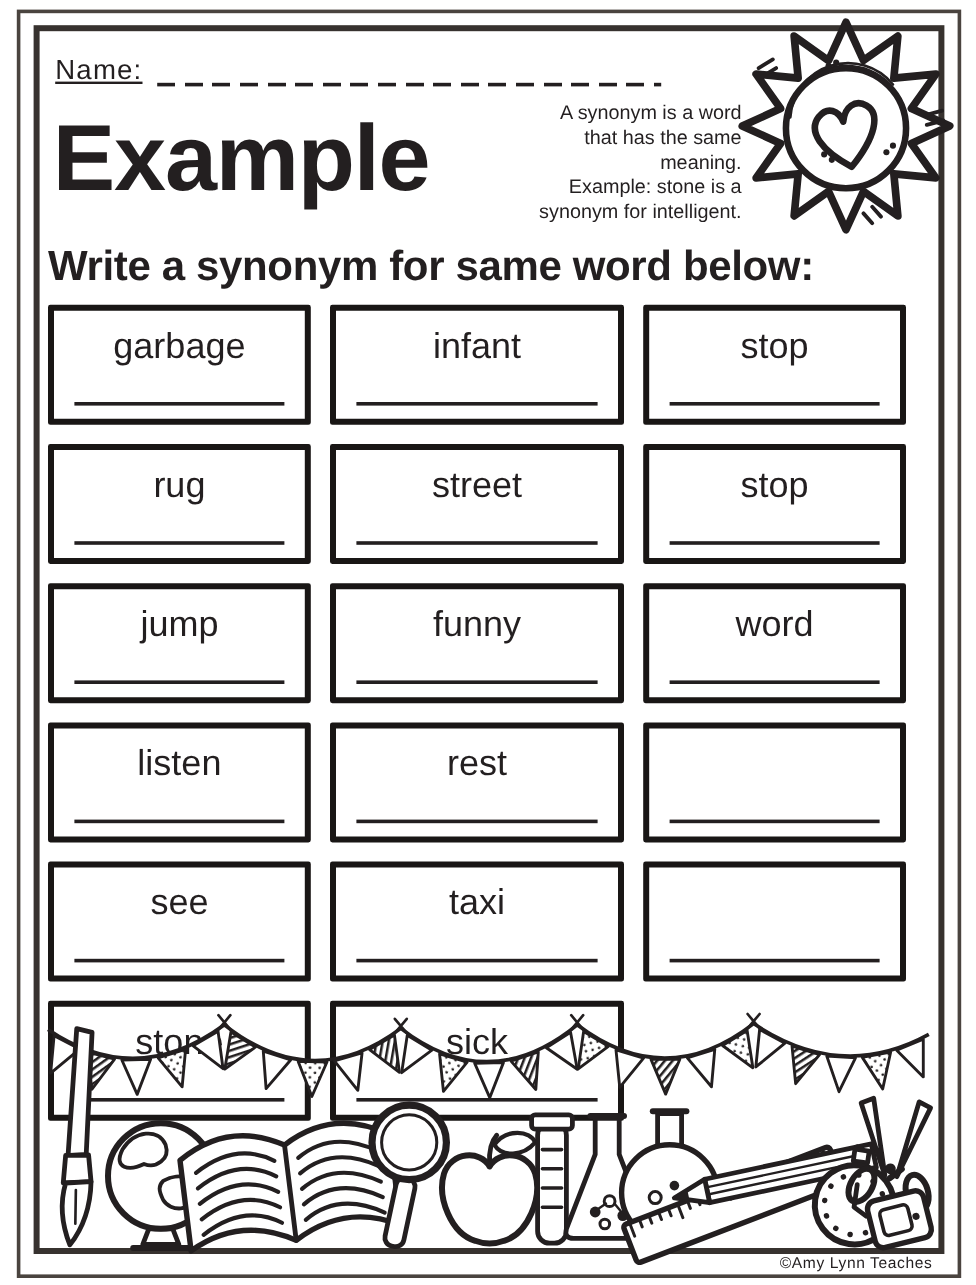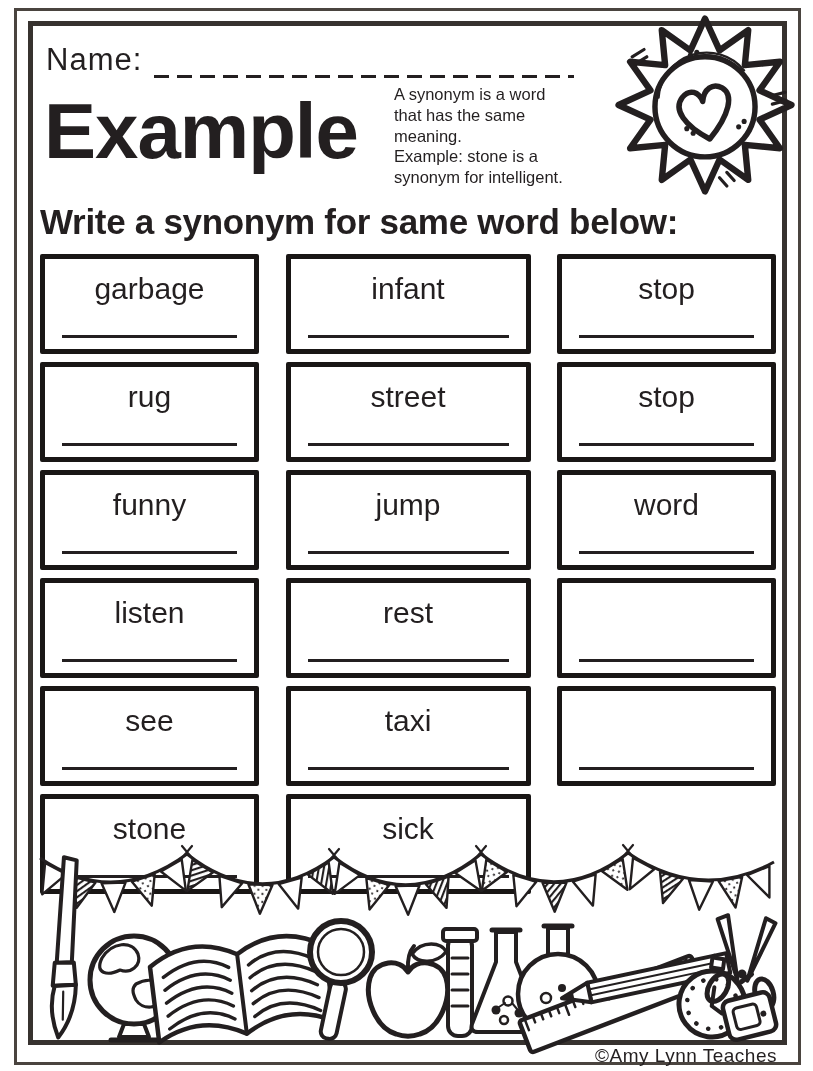--- a/index.html
+++ b/index.html
@@ -2,45 +2,45 @@
 <html><head>
 <meta charset="utf-8">
 <style>
   html,body{margin:0;padding:0;background:#fff;}
   .sheet{position:relative;width:813px;height:1071px;background:#fff;overflow:hidden;
          font-family:"Liberation Sans",sans-serif;color:#231f20;}
   .frame-outer{position:absolute;top:8px;left:14px;right:12px;bottom:6px;border:3.5px solid #4a443f;z-index:0;}
   .frame-inner{position:absolute;top:21px;left:28px;right:26px;bottom:26px;border:5.5px solid #37322f;z-index:0;}
 
   .name-row{position:absolute;top:42px;left:46px;display:flex;align-items:flex-end;z-index:2;}
-  .name-label{font-size:31px;letter-spacing:1px;}
+  .name-label{font-size:23px;letter-spacing:1px;text-decoration:underline;}
   .name-line{display:inline-block;width:420px;height:30px;margin-left:12px;
      background-image:repeating-linear-gradient(90deg,#231f20 0 15px,transparent 15px 23px);
      background-size:100% 3px;background-repeat:no-repeat;background-position:0 100%;}
 
   .title{position:absolute;top:86px;left:44px;margin:0;font-size:78px;font-weight:bold;
          letter-spacing:-1px;z-index:2;}
-  .definition{position:absolute;top:84px;left:394px;width:224px;text-align:left;
+  .definition{position:absolute;top:84px;left:394px;width:224px;text-align:right;
               font-size:16.5px;line-height:1.26;z-index:2;}
   .definition span{display:block;}
 
   .sun{position:absolute;top:14px;left:614px;width:182px;height:182px;z-index:3;overflow:visible;}
 
   .instruction{position:absolute;top:202px;left:40px;width:736px;font-size:35px;font-weight:bold;
                letter-spacing:-0.3px;white-space:nowrap;z-index:2;}
 
   .grid{position:absolute;top:254px;left:40px;width:736px;display:grid;
-        grid-template-columns:219px 245px 219px;column-gap:26.5px;row-gap:8px;z-index:2;}
+        grid-template-columns:219px 245px 219px;column-gap:26.5px;row-gap:8px;z-index:2;gap:16px;}
   .cell{position:relative;height:90px;border:5px solid #191615;border-radius:2px;background:#fff;}
   .word{position:absolute;top:13px;left:0;right:0;text-align:center;font-size:30px;}
   .blank{position:absolute;left:17px;right:17px;bottom:11px;border-bottom:3px solid #231f20;}
 
   .bunting{position:absolute;top:844px;left:37px;width:740px;height:74px;overflow:visible;z-index:2;}
   .supplies{position:absolute;top:852px;left:36px;width:740px;height:192px;overflow:visible;z-index:2;}
-  .credit{position:absolute;top:1045px;right:36px;font-size:19px;letter-spacing:.5px;z-index:2;}
+  .credit{position:absolute;top:1045px;right:36px;font-size:13px;letter-spacing:.5px;z-index:2;}
 
   
   .o{fill:#fff;stroke:#231f20;stroke-linecap:round;stroke-linejoin:round;}
   .l{fill:none;stroke:#231f20;stroke-linecap:round;stroke-linejoin:round;}
   .f{fill:#231f20;stroke:none;}
 </style>
 </head>
 <body>
 
 <div class="sheet">
@@ -100,25 +100,25 @@
       </div>
     <div class="cell">
         <span class="word">street</span>
         <span class="blank"></span>
       </div>
     <div class="cell">
         <span class="word">stop</span>
         <span class="blank"></span>
       </div>
     <div class="cell">
+        <span class="word">jump</span>
+        <span class="blank"></span>
+      </div>
+    <div class="cell">
         <span class="word">funny</span>
-        <span class="blank"></span>
-      </div>
-    <div class="cell">
-        <span class="word">jump</span>
         <span class="blank"></span>
       </div>
     <div class="cell">
         <span class="word">word</span>
         <span class="blank"></span>
       </div>
     <div class="cell">
         <span class="word">listen</span>
         <span class="blank"></span>
       </div>

